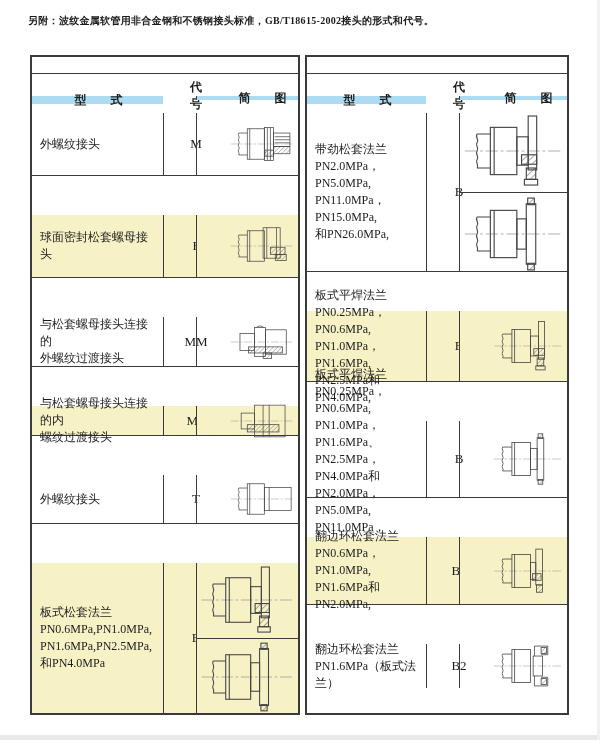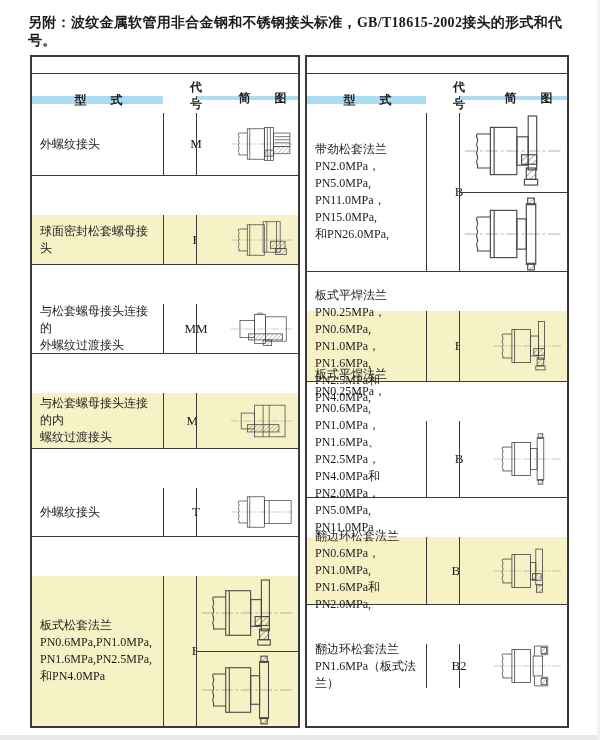--- a/index.html
+++ b/index.html
@@ -3,21 +3,21 @@
 <meta charset="utf-8">
 <style>
   html,body{margin:0;padding:0;}
   body{width:600px;height:740px;position:relative;background:#fdfdfd;
        font-family:"Liberation Serif", serif;color:#1b1b1b;overflow:hidden;}
   .page{position:absolute;inset:0;background:#ffffff;}
   .scan-edge-bottom{position:absolute;left:0;right:0;bottom:0;height:5px;background:#e9e9e9;}
   .scan-edge-right{position:absolute;top:0;bottom:0;right:0;width:3px;background:#f1f1f1;}
 
   .intro{position:absolute;left:28px;top:14px;width:550px;
-         font-size:14px;font-weight:bold;letter-spacing:0.3px;}
+         font-size:10px;font-weight:bold;letter-spacing:0.3px;}
 
   .tables{position:absolute;left:30px;top:55px;display:flex;gap:5px;}
   .tbl{border:2px solid #3a3a3a;background:#ffffff;}
   .row{display:flex;box-sizing:border-box;}
   .row + .row{border-top:1px solid #3a3a3a;}
   .cell{box-sizing:border-box;display:flex;align-items:center;margin-top:39px;}
   .cell + .cell{border-left:1px solid #3a3a3a;padding-left:32px;}
   .head .cell{background:#abdcf2;justify-content:center;font-size:12px;font-weight:bold;}
   .hl .cell{background:#f6f2c6;}
 
@@ -143,21 +143,21 @@
         <div class="cell code">M</div>
         <div class="cell diag">
           <svg class="fig" viewBox="0 0 110 80" width="98" height="70">
             <use href="#sym-center"></use>
               <use href="#sym-hose"></use>
               <use href="#part-m"></use>
           </svg>
         </div>
       </div>
 
-      <div class="row hl" style="height:89px">
+      <div class="row hl" style="height:102px">
         <div class="cell type">球面密封松套螺母接头</div>
         <div class="cell code">F</div>
         <div class="cell diag">
           <svg class="fig" viewBox="0 0 110 80" width="98" height="70">
             <use href="#sym-center"></use>
               <use href="#sym-hose"></use>
               <use href="#part-f"></use>
           </svg>
         </div>
       </div>
@@ -167,21 +167,21 @@
 外螺纹过渡接头</div>
         <div class="cell code">MM</div>
         <div class="cell diag">
           <svg class="fig" viewBox="0 0 110 80" width="98" height="72">
             <use href="#sym-center"></use>
               <use href="#fit-mm"></use>
           </svg>
         </div>
       </div>
 
-      <div class="row hl" style="height:95px">
+      <div class="row hl" style="height:69px">
         <div class="cell type">与松套螺母接头连接的内
 螺纹过渡接头</div>
         <div class="cell code">MF</div>
         <div class="cell diag">
           <svg class="fig" viewBox="0 0 110 80" width="98" height="72">
             <use href="#sym-center"></use>
               <use href="#fit-mf"></use>
           </svg>
         </div>
       </div>

